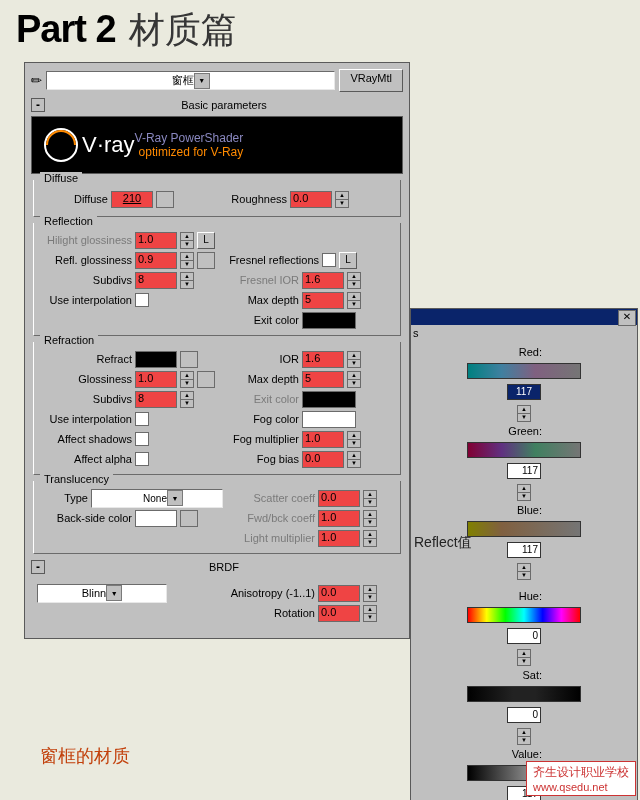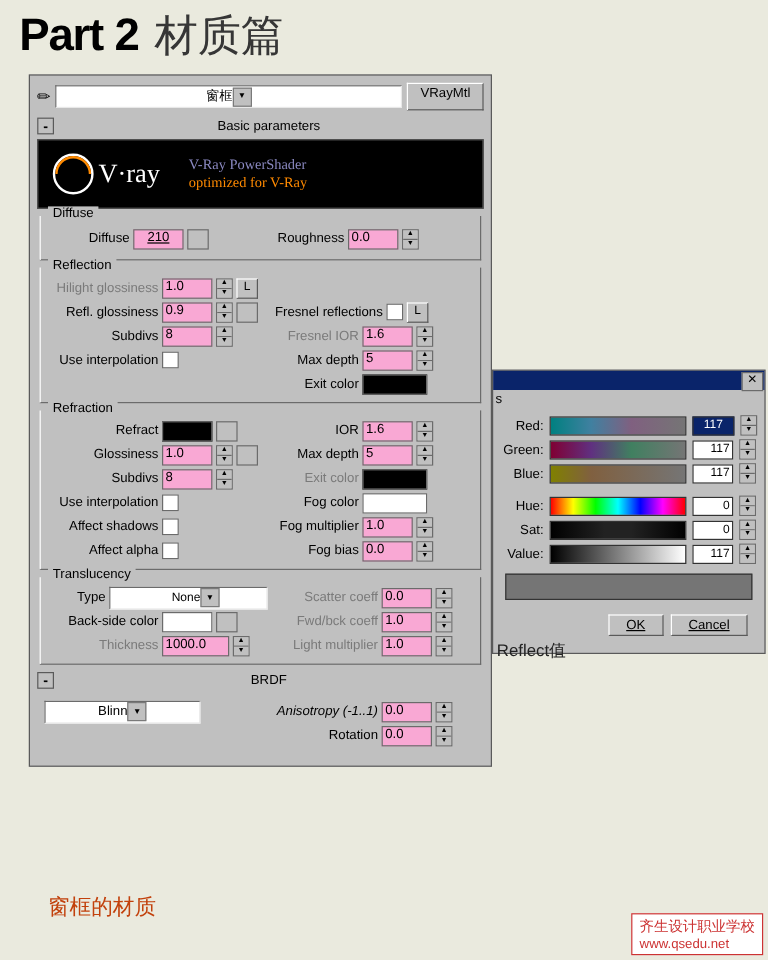--- a/index.html
+++ b/index.html
@@ -46,21 +46,21 @@
   display:flex; align-items:center; margin:6px 0 4px;
 }
 .hdr .toggle{
   width:12px; height:12px; border:1px solid #5a5a5a;
   display:flex; align-items:center; justify-content:center; font-size:12px; font-weight:bold;
 }
 .hdr .txt{flex:1; text-align:center;}
 .logo{
   background:#000; height:56px; display:flex; align-items:center;
   border:1px solid #5a5a5a; margin:2px 0;
-  padding:0 12px; gap:24px;font-family:Liberation Serif, serif;
+  padding:0 12px; 
 }
 .logo .mark{color:#fff; font-size:22px; display:flex; align-items:center; gap:4px;}
 .logo .ring{
   width:30px; height:30px; border-radius:50%;
   border:2px solid #fff; position:relative;
 }
 .logo .ring::after{
   content:""; position:absolute; inset:0;
   border:2px solid #ff8a00; border-radius:50%;
   clip-path:polygon(0 0,100% 0,100% 50%,0 50%);
@@ -77,21 +77,21 @@
 }
 .group::before{
   content:attr(data-legend);
   position:absolute; top:-8px; left:6px;
   background:#c0c0c0; padding:0 4px; font-size:11px;
 }
 .field{display:flex; align-items:center; gap:3px; margin:2px 0; height:18px;}
 .lbl{text-align:right; width:94px;}
 .lbl.dis{color:#7a7a7a;}
 .num{
-  background:#f9a8d4; border:1px solid #6b6b6b;
+  background:#ef4444; border:1px solid #6b6b6b;
   width:36px; height:15px; padding:0 2px; font-size:11px;
 }
 .num.wide{width:50px;}
 .spin{
   width:12px; height:15px; display:flex; flex-direction:column;
   border:1px solid #6b6b6b;
 }
 .spin span{flex:1; background:#c0c0c0; font-size:6px; text-align:center; line-height:6px;}
 .spin span:first-child{border-bottom:1px solid #6b6b6b;}
 .swatch{width:40px; height:15px; border:1px solid #6b6b6b;}
@@ -115,21 +115,21 @@
 }
 .watermark .t{color:#c33;}
 .watermark .u{color:#c33; font-size:11px;}
 .picker{
   position:absolute; left:410px; top:308px; width:226px;
   background:#c0c0c0; border:1px solid #5a5a5a; font-size:11px;
 }
 .picker .bar{height:16px; background:#0a246a; display:flex; justify-content:flex-end;}
 .picker .close{width:16px; height:14px; margin:1px; background:#c0c0c0; border:1px solid #6b6b6b; font-size:10px; text-align:center; line-height:12px;}
 .picker .body{padding:8px 6px 6px;}
-.picker .r{display:flex; align-items:center; gap:5px; margin:3px 0;}
+.picker .r{display:flex; align-items:center; gap:5px; margin:3px 0;flex-direction:column;}
 .picker .r .nm{width:36px; text-align:right;}
 .pramp{width:112px; height:14px; border:1px solid #333;}
 .pval{width:28px; height:14px; border:1px solid #333; background:#fff; font-size:10px; text-align:right; padding:0 2px; line-height:14px;}
 .pval.sel{background:#0a246a; color:#fff;}
 .preview{height:20px; background:#757575; border:1px solid #333; margin:8px 4px;}
 .pbtn{
   border:1px solid #fff; border-right-color:#5a5a5a; border-bottom-color:#5a5a5a;
   padding:2px 14px; text-decoration:underline; font-size:11px;
 }
 .btns{display:flex; gap:6px; justify-content:flex-end; padding:4px 8px 8px;}
@@ -351,28 +351,20 @@
           <div class="sel" style="flex:0 0 110px;padding-left:16px;">
             <span style="font-size:10px;">None</span>
             <span class="arrow">▼</span>
           </div>
         </div>
         <div class="field">
           <div class="lbl">Back-side color</div>
           <div class="swatch white"></div>
           <div class="swatch box"></div>
         </div>
-        <div class="field">
-          <div class="lbl dis">Thickness</div>
-          <div class="num wide">1000.0</div>
-          <div class="spin">
-              <span>▲</span>
-              <span>▼</span>
-            </div>
-        </div>
       </div>
       <div class="col">
         <div class="field">
           <div class="lbl dis" style="width:88px;">Scatter coeff</div>
           <div class="num">0.0</div>
           <div class="spin">
               <span>▲</span>
               <span>▼</span>
             </div>
         </div>
@@ -404,21 +396,21 @@
     <div class="col">
       <div class="field">
         <div class="sel" style="flex:0 0 120px;">
           <span>Blinn</span>
           <span class="arrow">▼</span>
         </div>
       </div>
     </div>
     <div class="col">
       <div class="field">
-        <div class="lbl" style="width:96px;font-style:italic;">Anisotropy (-1..1)</div>
+        <div class="lbl" style="width:96px;">Anisotropy (-1..1)</div>
         <div class="num">0.0</div>
         <div class="spin">
             <span>▲</span>
             <span>▼</span>
           </div>
       </div>
       <div class="field">
         <div class="lbl" style="width:96px;text-align:right;">Rotation</div>
         <div class="num">0.0</div>
         <div class="spin">

